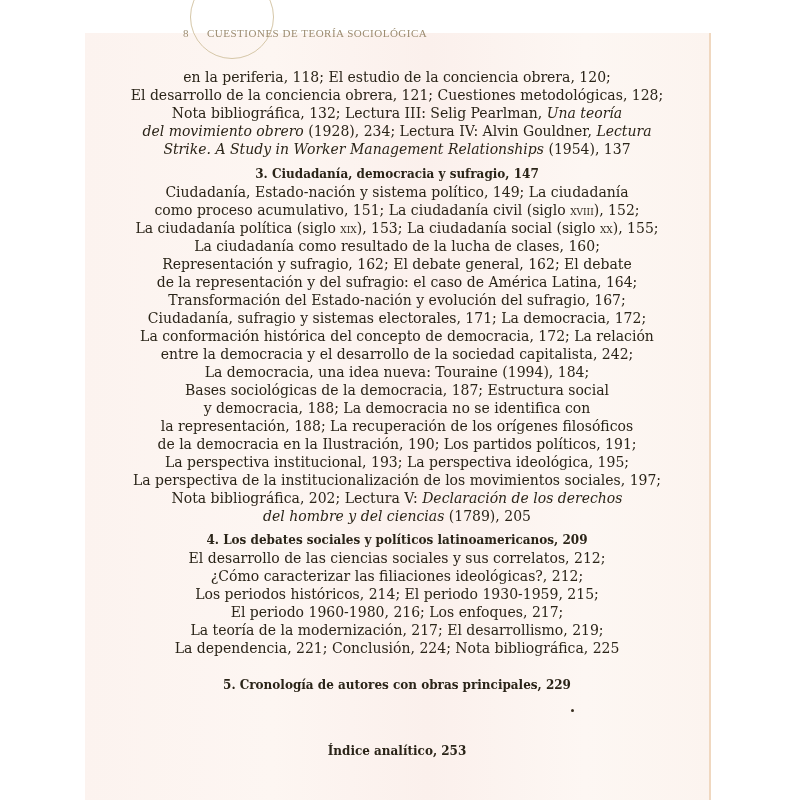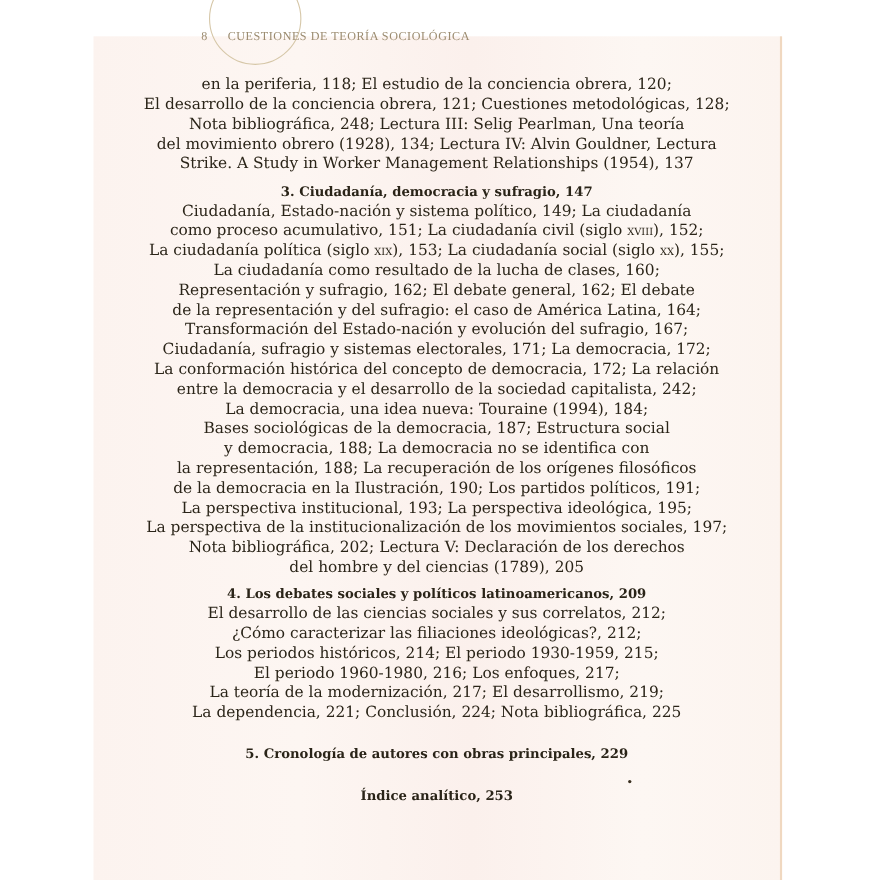--- a/index.html
+++ b/index.html
@@ -31,39 +31,39 @@
     }
     .line {
       position: absolute; left: 0; right: 0;
       font-size: 14px; line-height: 18px; white-space: nowrap;
       transform: translateX(0);
     }
     .heading {
       position: absolute; left: 0; right: 0;
       font-weight: bold; font-size: 12px; line-height: 20px; white-space: nowrap;
     }
-    .it { }
+    .it { font-style: italic; }
     .sc { font-variant: small-caps; font-size: 0.9em; }
     .speck { position: absolute; left: 486px; top: 676px; width: 3px; height: 3px; background: #3a3020; border-radius: 50%; }
   </style>
 </head>
 <body>
 
 <div class="page">
   <div class="corner-circle"></div>
   <div class="running-head">
     <span class="num">8</span><span>CUESTIONES DE TEORÍA SOCIOLÓGICA</span>
   </div>
 
   <div class="toc">
 
     <div class="line" style="top:35px"><span>en la periferia, 118; El estudio de la conciencia obrera, 120;</span></div>
     <div class="line" style="top:53px"><span>El desarrollo de la conciencia obrera, 121; Cuestiones metodológicas, 128;</span></div>
-    <div class="line" style="top:71px"><span>Nota bibliográfica, 248; Lectura III: Selig Pearlman, </span><span class="it">Una teoría</span></div>
-    <div class="line" style="top:89px"><span class="it">del movimiento obrero</span><span> (1928), 134; Lectura IV: Alvin Gouldner, </span><span class="it">Lectura</span></div>
+    <div class="line" style="top:71px"><span>Nota bibliográfica, 132; Lectura III: Selig Pearlman, </span><span class="it">Una teoría</span></div>
+    <div class="line" style="top:89px"><span class="it">del movimiento obrero</span><span> (1928), 234; Lectura IV: Alvin Gouldner, </span><span class="it">Lectura</span></div>
     <div class="line" style="top:107px"><span class="it">Strike. A Study in Worker Management Relationships</span><span> (1954), 137</span></div>
 
     <div class="heading" style="top:131px">3. Ciudadanía, democracia y sufragio, 147</div>
     <div class="line" style="top:150px"><span>Ciudadanía, Estado-nación y sistema político, 149; La ciudadanía</span></div>
     <div class="line" style="top:168px"><span>como proceso acumulativo, 151; La ciudadanía civil (siglo </span><span class="sc">xviii</span><span>), 152;</span></div>
     <div class="line" style="top:186px"><span>La ciudadanía política (siglo </span><span class="sc">xix</span><span>), 153; La ciudadanía social (siglo </span><span class="sc">xx</span><span>), 155;</span></div>
     <div class="line" style="top:204px"><span>La ciudadanía como resultado de la lucha de clases, 160;</span></div>
     <div class="line" style="top:222px"><span>Representación y sufragio, 162; El debate general, 162; El debate</span></div>
     <div class="line" style="top:240px"><span>de la representación y del sufragio: el caso de América Latina, 164;</span></div>
     <div class="line" style="top:258px"><span>Transformación del Estado-nación y evolución del sufragio, 167;</span></div>
@@ -83,17 +83,17 @@
     <div class="heading" style="top:497px">4. Los debates sociales y políticos latinoamericanos, 209</div>
     <div class="line" style="top:516px">El desarrollo de las ciencias sociales y sus correlatos, 212;</div>
     <div class="line" style="top:534px">¿Cómo caracterizar las filiaciones ideológicas?, 212;</div>
     <div class="line" style="top:552px">Los periodos históricos, 214; El periodo 1930-1959, 215;</div>
     <div class="line" style="top:570px">El periodo 1960-1980, 216; Los enfoques, 217;</div>
     <div class="line" style="top:588px">La teoría de la modernización, 217; El desarrollismo, 219;</div>
     <div class="line" style="top:606px">La dependencia, 221; Conclusión, 224; Nota bibliográfica, 225</div>
 
     <div class="heading" style="top:642px">5. Cronología de autores con obras principales, 229</div>
 
-    <div class="heading" style="top:680px">Índice analítico, 253</div>
+    <div class="heading" style="top:708px">Índice analítico, 253</div>
   </div>
 
   <div class="speck"></div>
 </div>
 
 </body></html>

